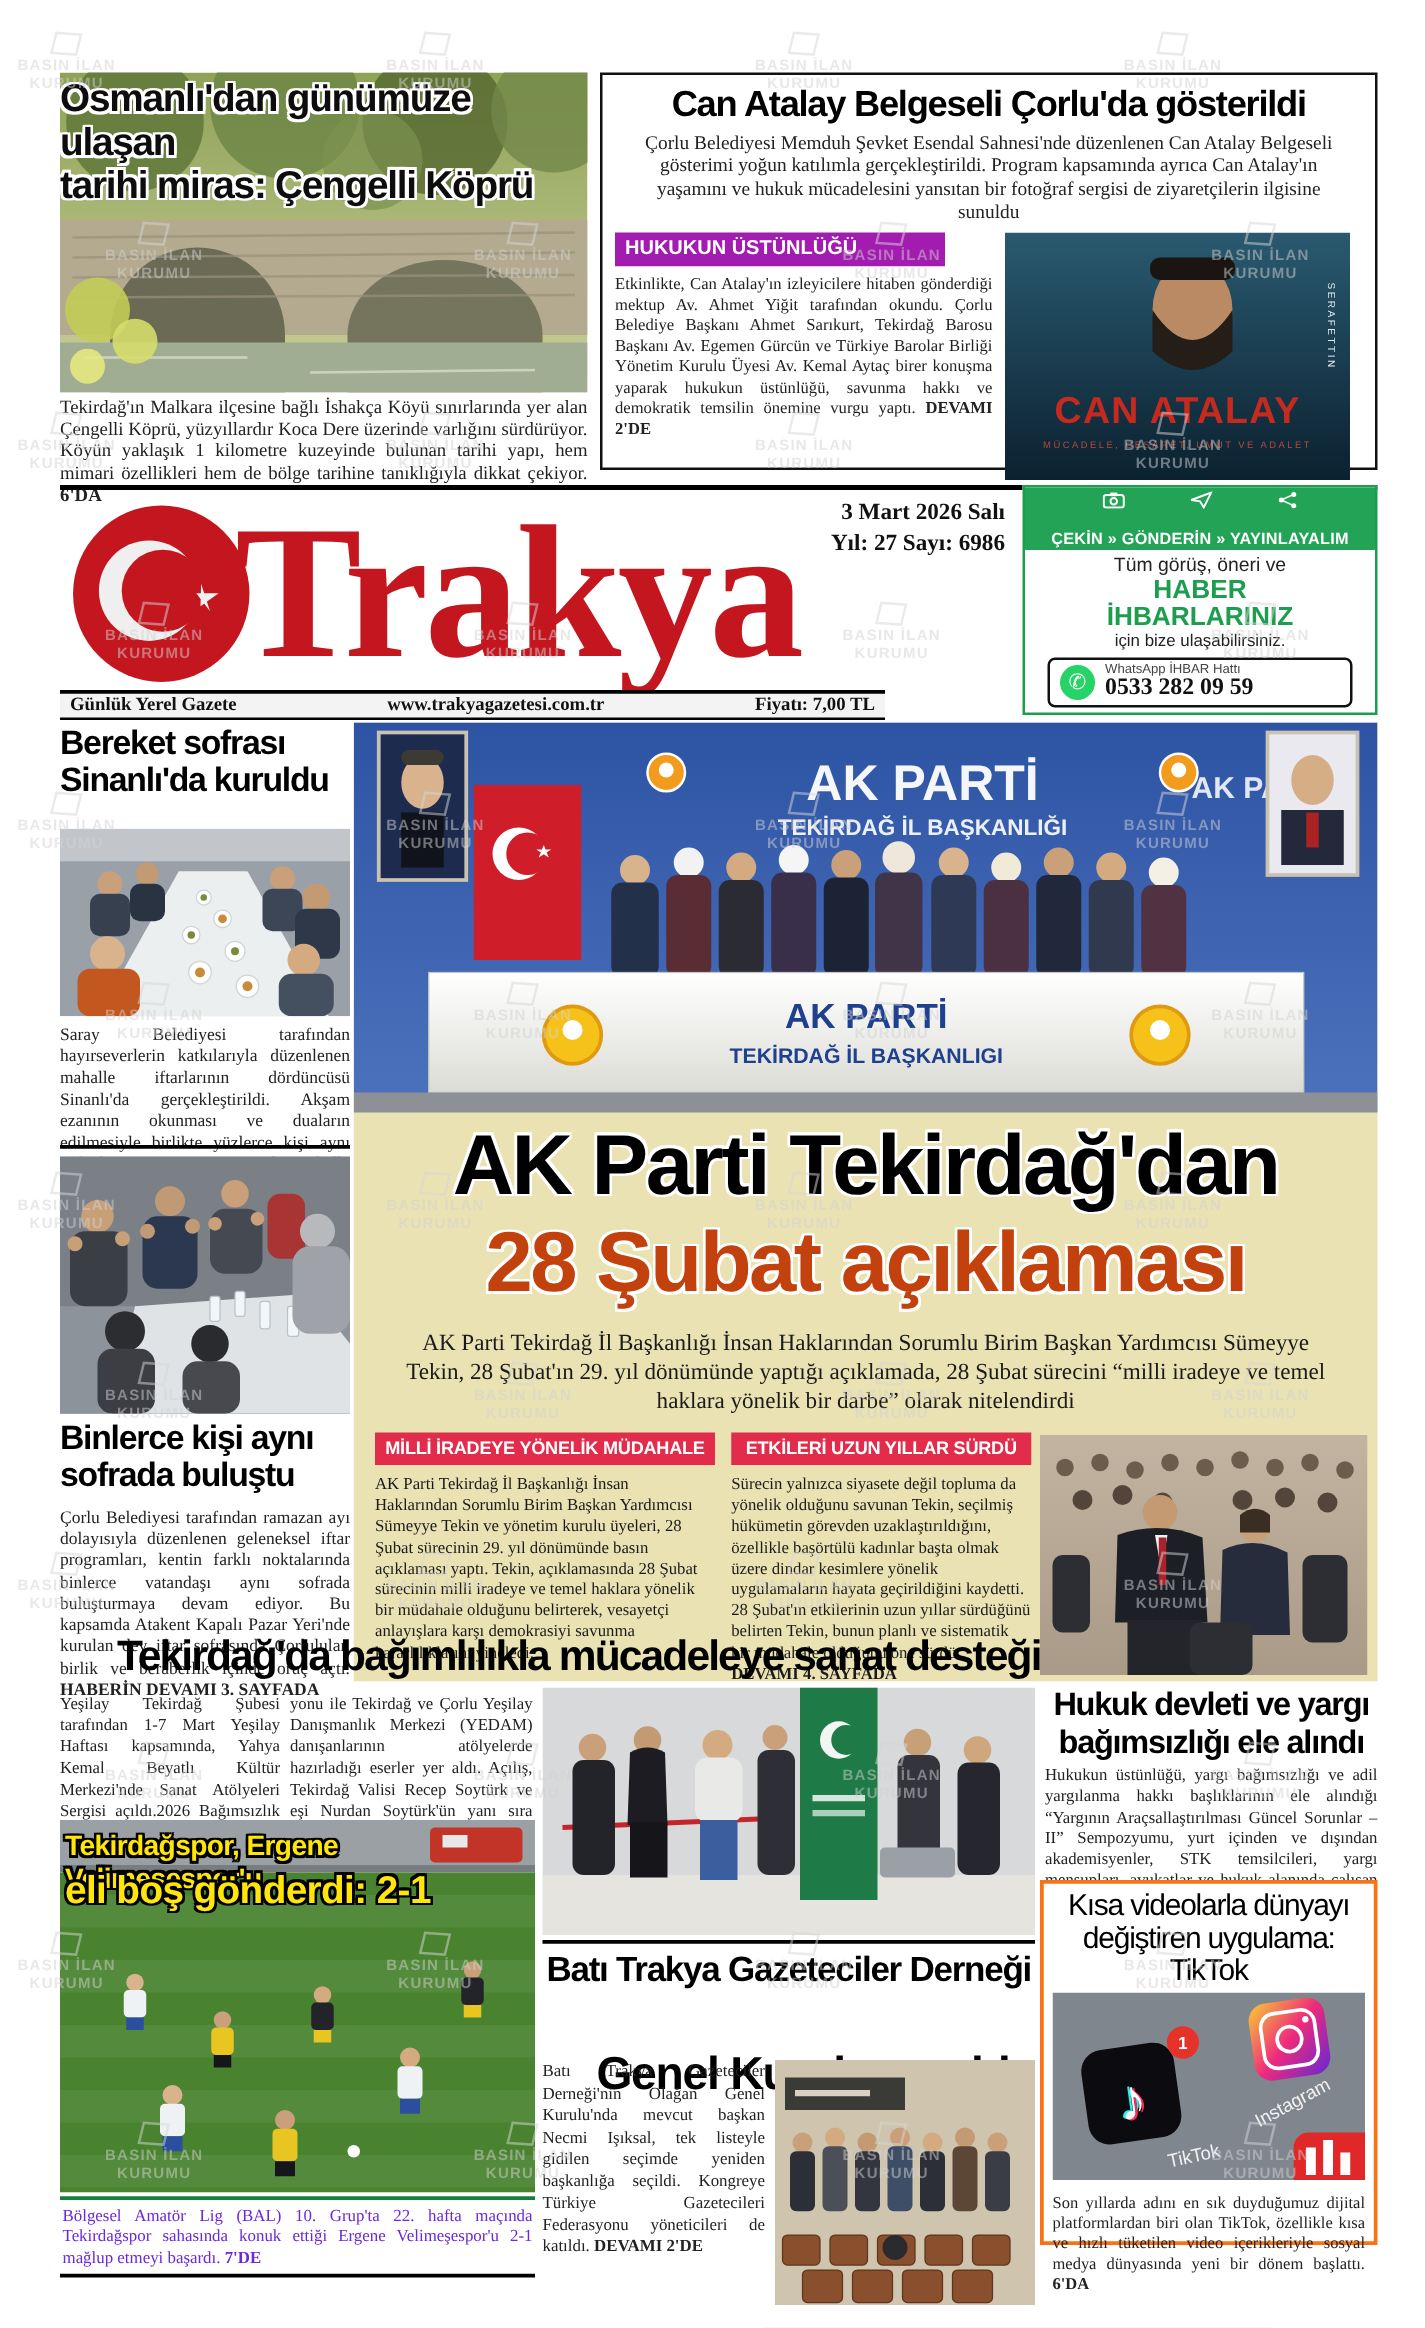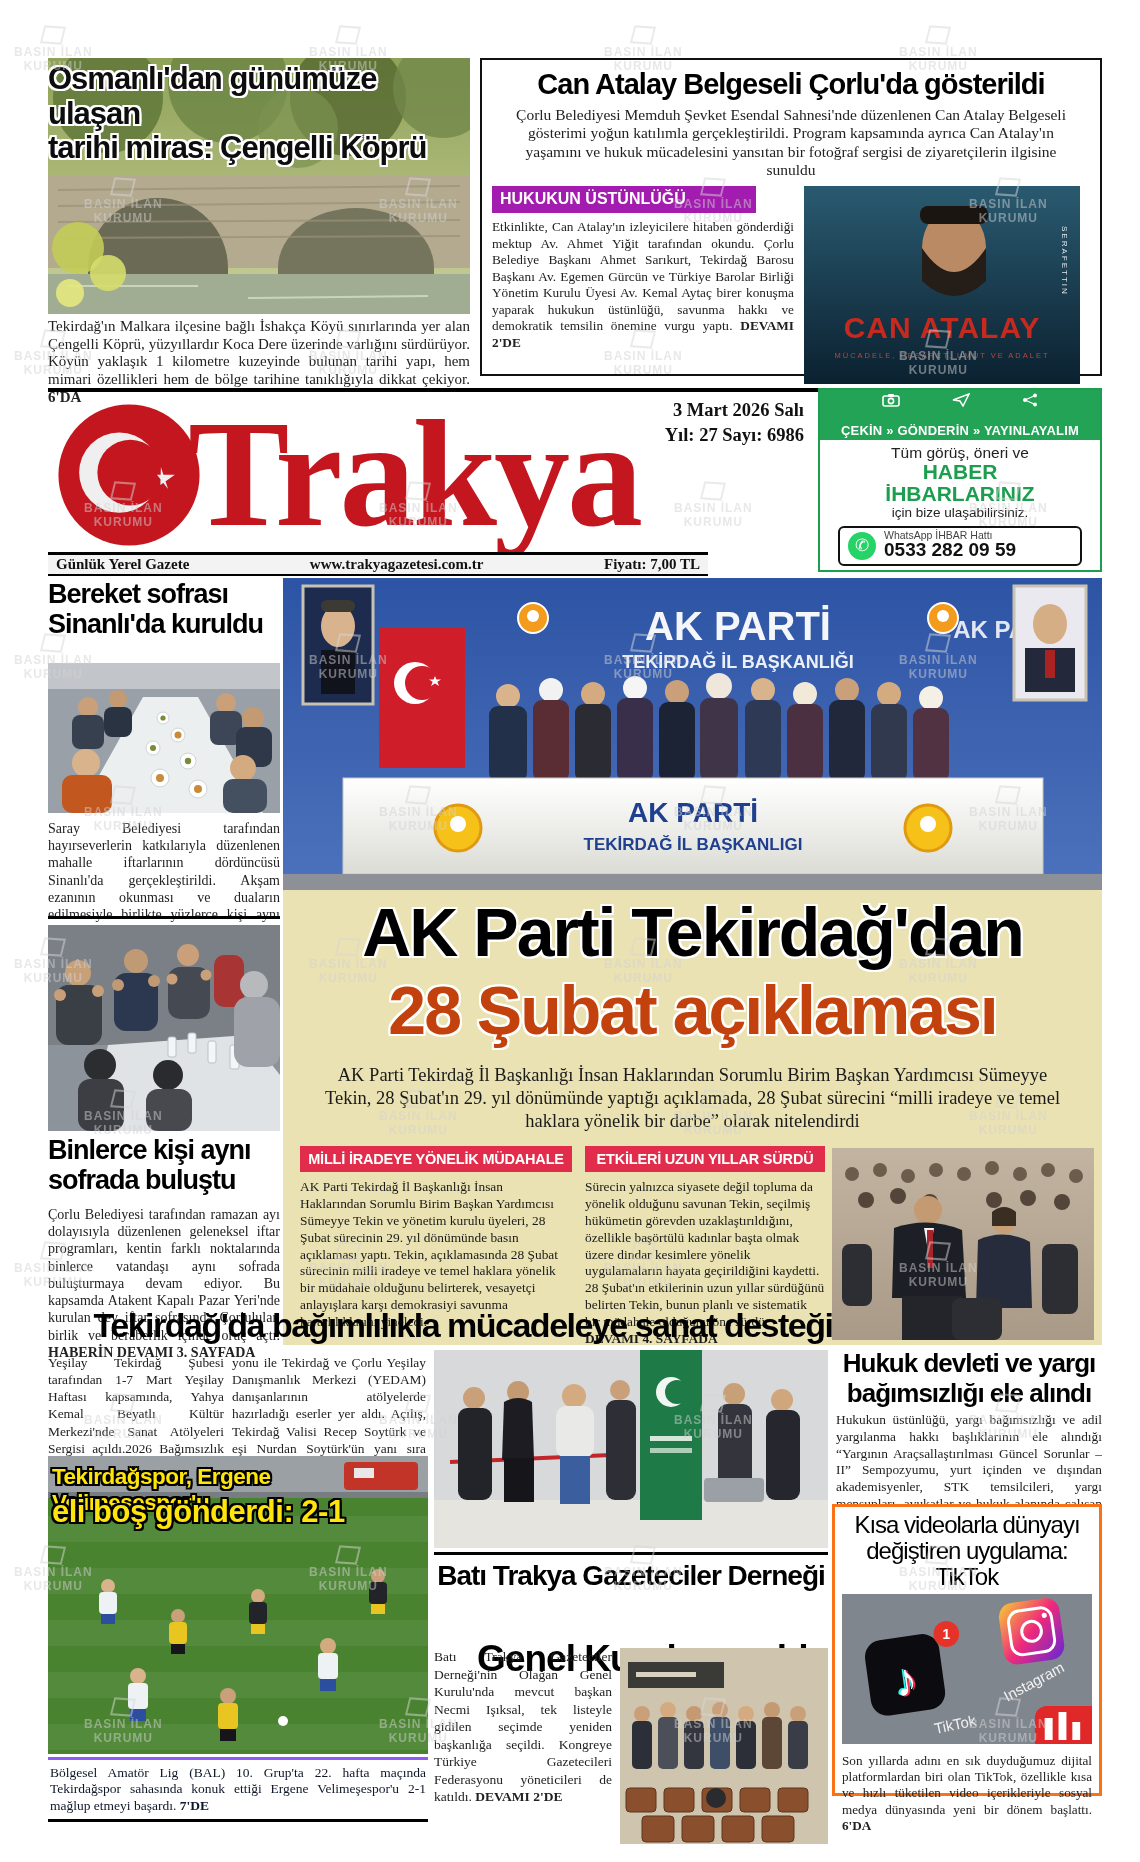--- a/index.html
+++ b/index.html
@@ -43,21 +43,21 @@
   #contact-body{text-align:center;line-height:1.12;padding-top:4px;}
   .cb1{font-size:15.5px;color:#222;}
   .cb2{font-size:21px;font-weight:700;color:#1d9e4f;line-height:1.05;}
   .cb4{font-size:13.5px;color:#222;}
   #phone-box{margin:5px auto 0;width:244px;height:40px;border:2px solid #111;border-radius:6px;
              display:flex;align-items:center;gap:8px;padding:0 8px;box-sizing:border-box;background:#fff;}
   #wa-circle{width:28px;height:28px;border-radius:50%;background:#25d366;color:#fff;display:flex;
              align-items:center;justify-content:center;font-size:17px;flex:0 0 auto;}
   #wa-lines{text-align:left;}
   #wa-label{font-size:10.5px;color:#444;line-height:1;}
-  #wa-phone{font-size:19px;font-weight:700;color:#111;line-height:1.1;}
+  #wa-phone{font-size:19px;font-weight:700;color:#111;line-height:1.1;font-family:Liberation Serif, serif;}
   
   .lcol{left:48px;width:232px;}
   #bereket-h{top:580px;font-size:27px;line-height:1.1;color:#000;}
   #iftar-photo{top:663px;height:150px;}
   #bereket-body{top:820px;font-size:14px;line-height:1.23;color:#222;}
   #lrule{top:916px;height:3px;background:#000;}
   #pray-photo{top:925px;height:206px;}
   #binlerce-h{top:1136px;font-size:27px;line-height:1.1;color:#000;}
   #binlerce-body{top:1206px;font-size:14px;line-height:1.23;color:#222;}
   
@@ -75,22 +75,22 @@
   #conf-photo{left:549px;top:570px;width:262px;height:192px;}
   
   #sanat-h{left:48px;top:1306px;width:830px;text-align:center;font-size:34px;letter-spacing:-1.5px;color:#000;}
   #sanat-c1{left:48px;top:1354px;width:176px;font-size:13.4px;line-height:1.28;color:#222;}
   #sanat-c2{left:232px;top:1354px;width:194px;font-size:13.4px;line-height:1.28;color:#222;}
   #yesilay-photo{left:434px;top:1350px;width:394px;height:198px;}
   
   #futbol-photo{left:48px;top:1456px;width:380px;height:298px;}
   #futbol-h1{left:52px;top:1464px;width:372px;font-size:22.5px;letter-spacing:-0.5px;color:#ffe50a;z-index:3;}
   #futbol-h2{left:52px;top:1494px;width:372px;font-size:31px;letter-spacing:-0.5px;color:#ffe50a;z-index:3;}
-  #futbol-caption{left:48px;top:1757px;width:380px;border-top:3px solid #8b5cf6;border-bottom:3px solid #000;
-                  padding:5px 2px;font-size:13.5px;line-height:1.22;color:#0f172a;box-sizing:border-box;}
+  #futbol-caption{left:48px;top:1757px;width:380px;border-top:3px solid #15803d;border-bottom:3px solid #000;
+                  padding:5px 2px;font-size:13.5px;line-height:1.22;color:#6d28d9;box-sizing:border-box;}
   
   #bt-rule{left:434px;top:1552px;width:394px;height:3px;background:#000;}
   #bt-h1{left:434px;top:1560px;width:394px;text-align:center;font-size:28px;letter-spacing:-1px;color:#000;}
   #bt-h2{left:450px;top:1594px;width:394px;text-align:center;font-size:37px;letter-spacing:-1px;color:#000;margin-top:44px;}
   #bt-body{left:434px;top:1648px;width:178px;font-size:13.5px;line-height:1.3;color:#222;}
   #kurul-photo{left:620px;top:1648px;width:208px;height:196px;}
   
   #hk-h1{left:836px;top:1348px;width:266px;text-align:center;font-size:26px;letter-spacing:-1px;color:#000;}
   #hk-h2{left:836px;top:1378px;width:266px;text-align:center;font-size:26px;letter-spacing:-1px;color:#000;}
   #hk-body{left:836px;top:1412px;width:266px;font-size:13.4px;line-height:1.25;color:#222;}

